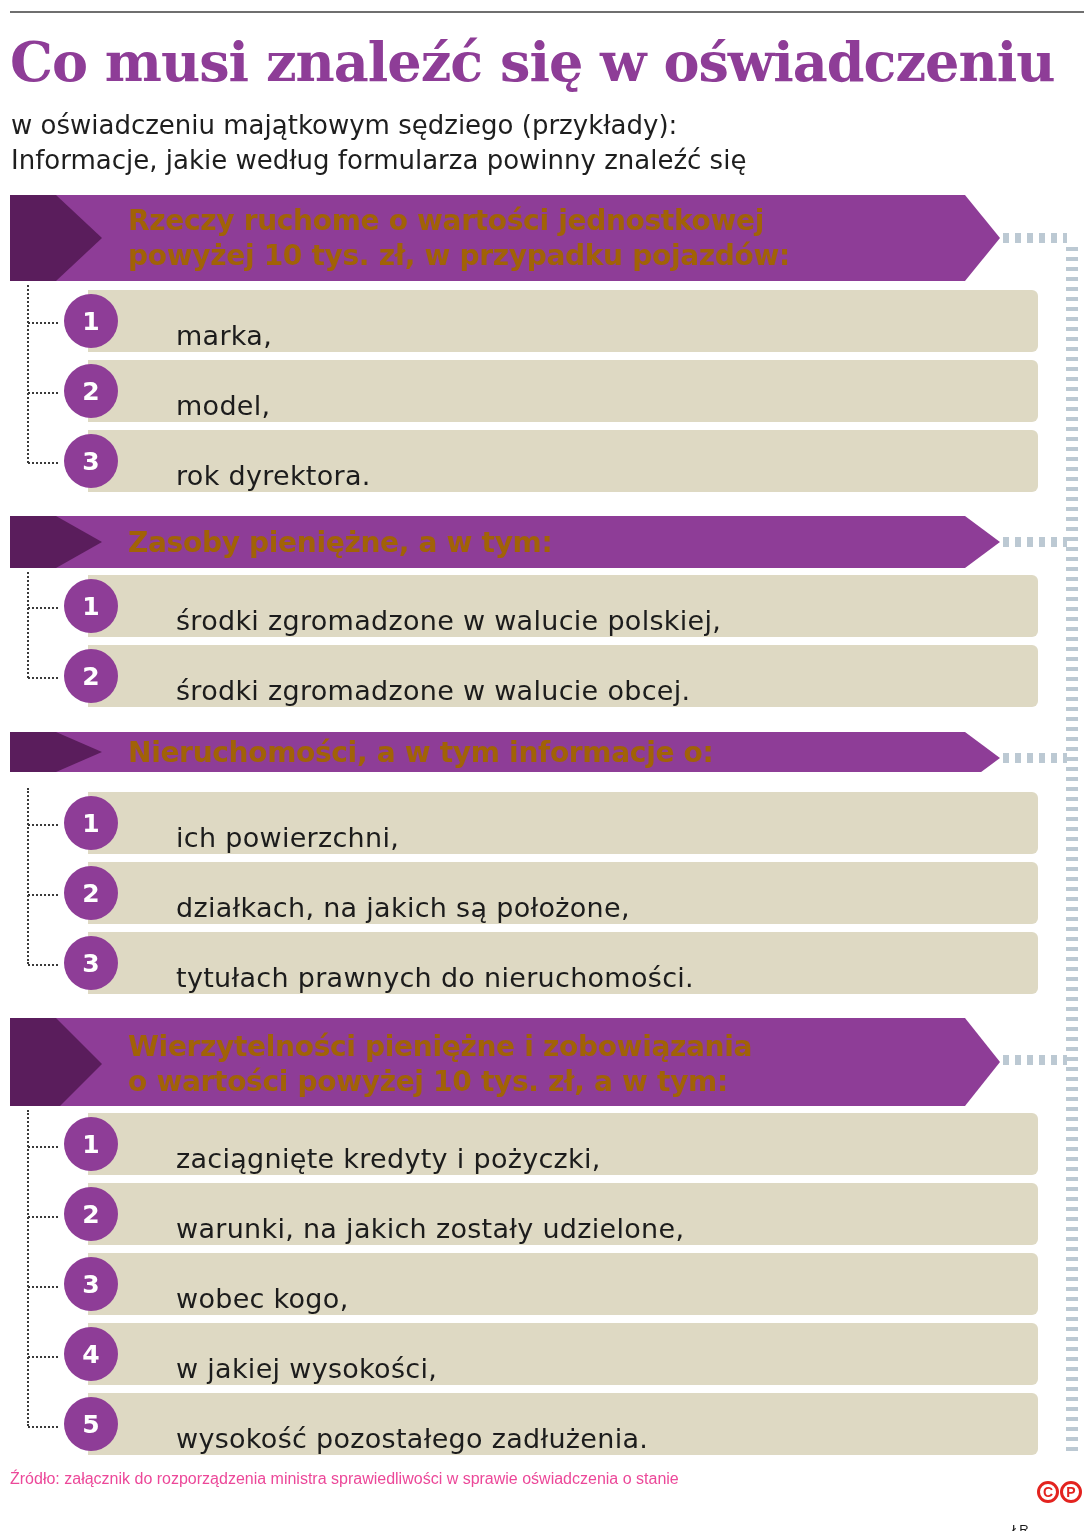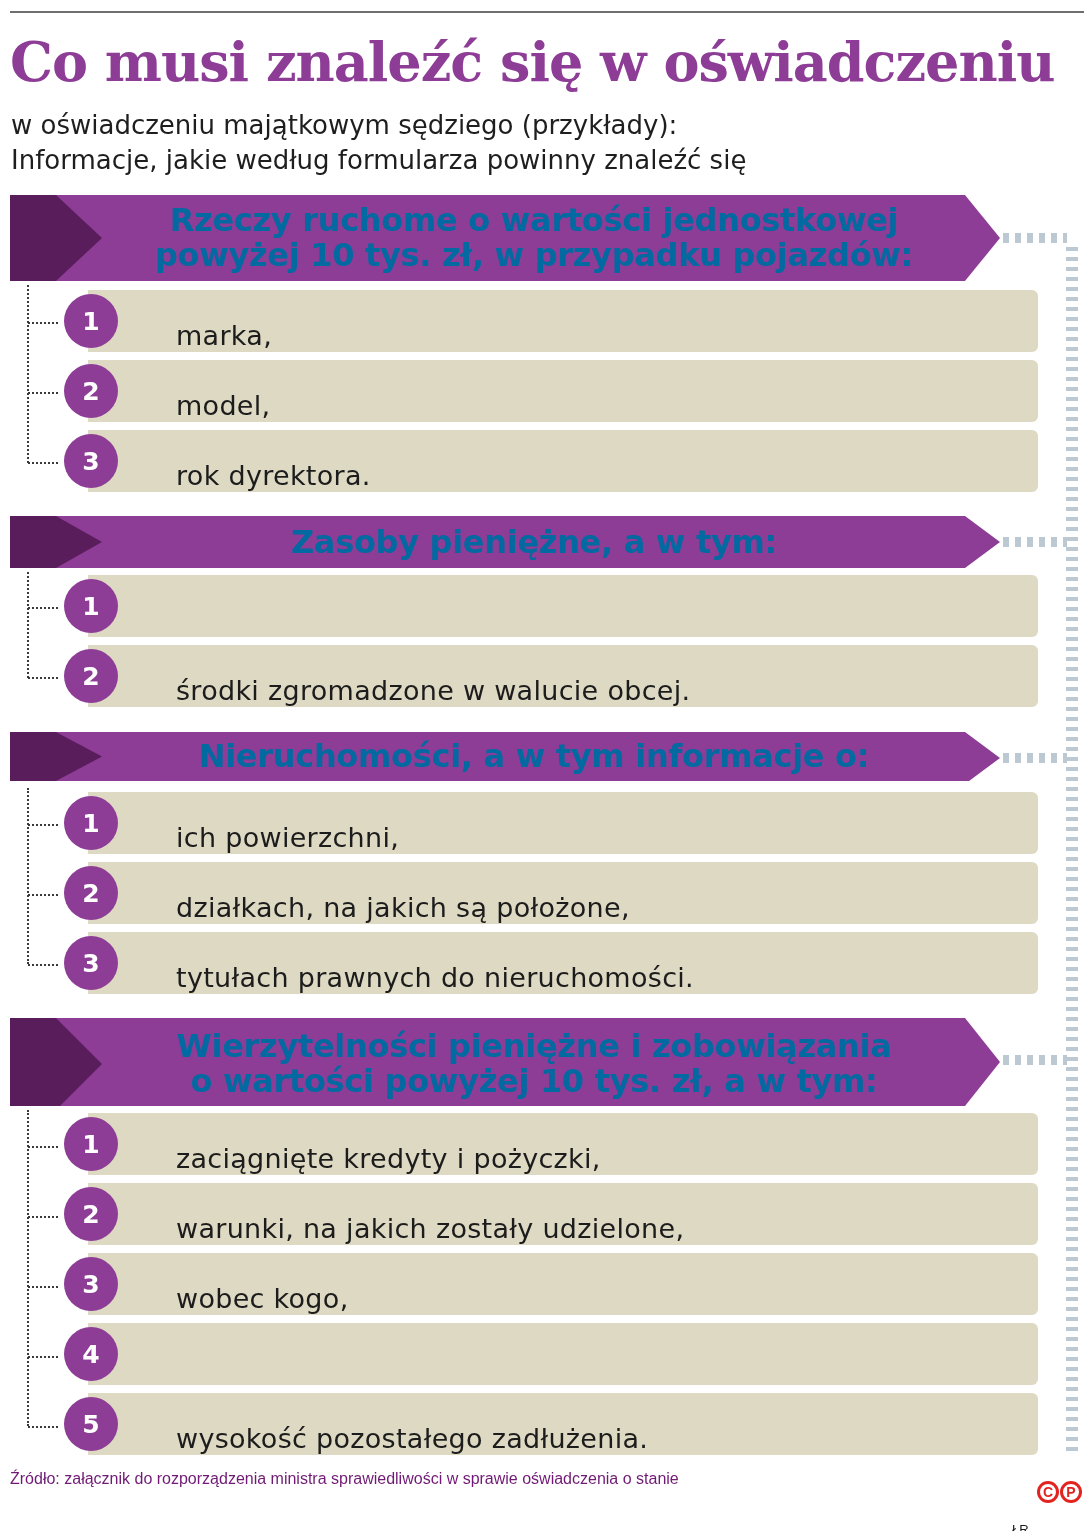--- a/index.html
+++ b/index.html
@@ -25,22 +25,22 @@
   .section-header .chev-bg {
     position: absolute; left: 0; top: 0; width: 46px; bottom: 0; background: #5a1d5c;
   }
   .section-header .chev {
     position: absolute; left: 46px; top: 0; width: 46px; bottom: 0; background: #5a1d5c;
     clip-path: polygon(0 0, 100% 50%, 0 100%);
   }
   .section-header .text {
     position: absolute; left: 118px; top: 0; bottom: 0; right: 60px;
     display: flex; flex-direction: column; justify-content: center;
-    color: #0369a1; font-family: "DejaVu Sans", sans-serif; font-weight: bold;
-    font-size: 32px; line-height: 35px; letter-spacing: -0.3px; text-align: center;
+    color: #a16207; font-family: "DejaVu Sans", sans-serif; font-weight: bold;
+    font-size: 28px; line-height: 35px; letter-spacing: -0.3px;
   }
   .section-header .text span { display: block; white-space: nowrap; }
 
   .item { position: absolute; left: 88px; width: 950px; height: 62px; }
   .item .box {
     position: absolute; left: 0; top: 0; right: 0; bottom: 0;
     background: #ded9c3; border-radius: 0 6px 6px 0;
   }
   .item .num {
     position: absolute; left: -24px; top: 4px; width: 54px; height: 54px; border-radius: 50%;
@@ -57,21 +57,21 @@
   .vdots { position: absolute; left: 27px; width: 0; border-left: 2px dotted #3a3a3a; }
   .hdots { position: absolute; left: 28px; width: 30px; height: 0; border-top: 2px dotted #3a3a3a; }
 
   .right-vline { position: absolute; left: 1066px; top: 247px; width: 12px; height: 1210px;
     background: repeating-linear-gradient(to bottom, #bcc9d3 0 4px, transparent 4px 10px); }
   .right-hline { position: absolute; height: 10px; width: 64px; left: 1003px;
     background: repeating-linear-gradient(to right, #bcc9d3 0 6px, transparent 6px 12px); }
 
   .source {
     position: absolute; left: 10px; top: 1470px; width: 900px;
-    font-family: "Liberation Sans", sans-serif; font-size: 16px; line-height: 18px; color: #701a75;
+    font-family: "Liberation Sans", sans-serif; font-size: 16px; line-height: 18px; color: #ec4899;
   }
   .credit { position: absolute; left: 1012px; top: 1490px; font-family: "Liberation Sans", sans-serif; font-size: 13px; color: #1a1a1a; margin-top: 32px; }
   .logo { position: absolute; top: 1481px; width: 22px; height: 22px; border: 3px solid #e3231f; border-radius: 50%;
     color: #e3231f; font-family: "Liberation Sans", sans-serif; font-weight: bold; font-size: 14px;
     display: flex; align-items: center; justify-content: center; }
 </style>
 </head>
 <body>
 
 <div class="top-rule"></div>
@@ -126,28 +126,29 @@
     <span>Zasoby pieniężne, a w tym:</span>
   </div>
 </div>
 <div class="vdots" style="top:572px; height:106px;"></div>
 <div class="hdots" style="top:607px"></div>
 <div class="hdots" style="top:677px"></div>
 
 <div class="item" style="top:575px">
   <div class="box"></div>
   <div class="num">1</div>
+  <div class="label">środki zgromadzone w walucie polskiej,</div>
 </div>
 <div class="item" style="top:645px">
   <div class="box"></div>
   <div class="num">2</div>
   <div class="label">środki zgromadzone w walucie obcej.</div>
 </div>
 
-<div class="section-header" style="top:732px; height:49px; width:990px; clip-path: polygon(0 0, 955px 0, 990px 26px, 955px 52px, 0 52px);">
+<div class="section-header" style="top:732px; height:40px; width:990px; clip-path: polygon(0 0, 955px 0, 990px 26px, 955px 52px, 0 52px);">
   <div class="banner"></div>
   <div class="chev-bg"></div>
   <div class="chev"></div>
   <div class="text">
     <span>Nieruchomości, a w tym informacje o:</span>
   </div>
 </div>
 <div class="vdots" style="top:788px; height:176px;"></div>
 <div class="hdots" style="top:824px"></div>
 <div class="hdots" style="top:894px"></div>
@@ -196,20 +197,21 @@
   <div class="label">warunki, na jakich zostały udzielone,</div>
 </div>
 <div class="item" style="top:1253px">
   <div class="box"></div>
   <div class="num">3</div>
   <div class="label">wobec kogo,</div>
 </div>
 <div class="item" style="top:1323px">
   <div class="box"></div>
   <div class="num">4</div>
+  <div class="label">w jakiej wysokości,</div>
 </div>
 <div class="item" style="top:1393px">
   <div class="box"></div>
   <div class="num">5</div>
   <div class="label">wysokość pozostałego zadłużenia.</div>
 </div>
 
 <div class="source">
   <div>Źródło: załącznik do rozporządzenia ministra sprawiedliwości w sprawie oświadczenia o stanie</div>
 </div>

